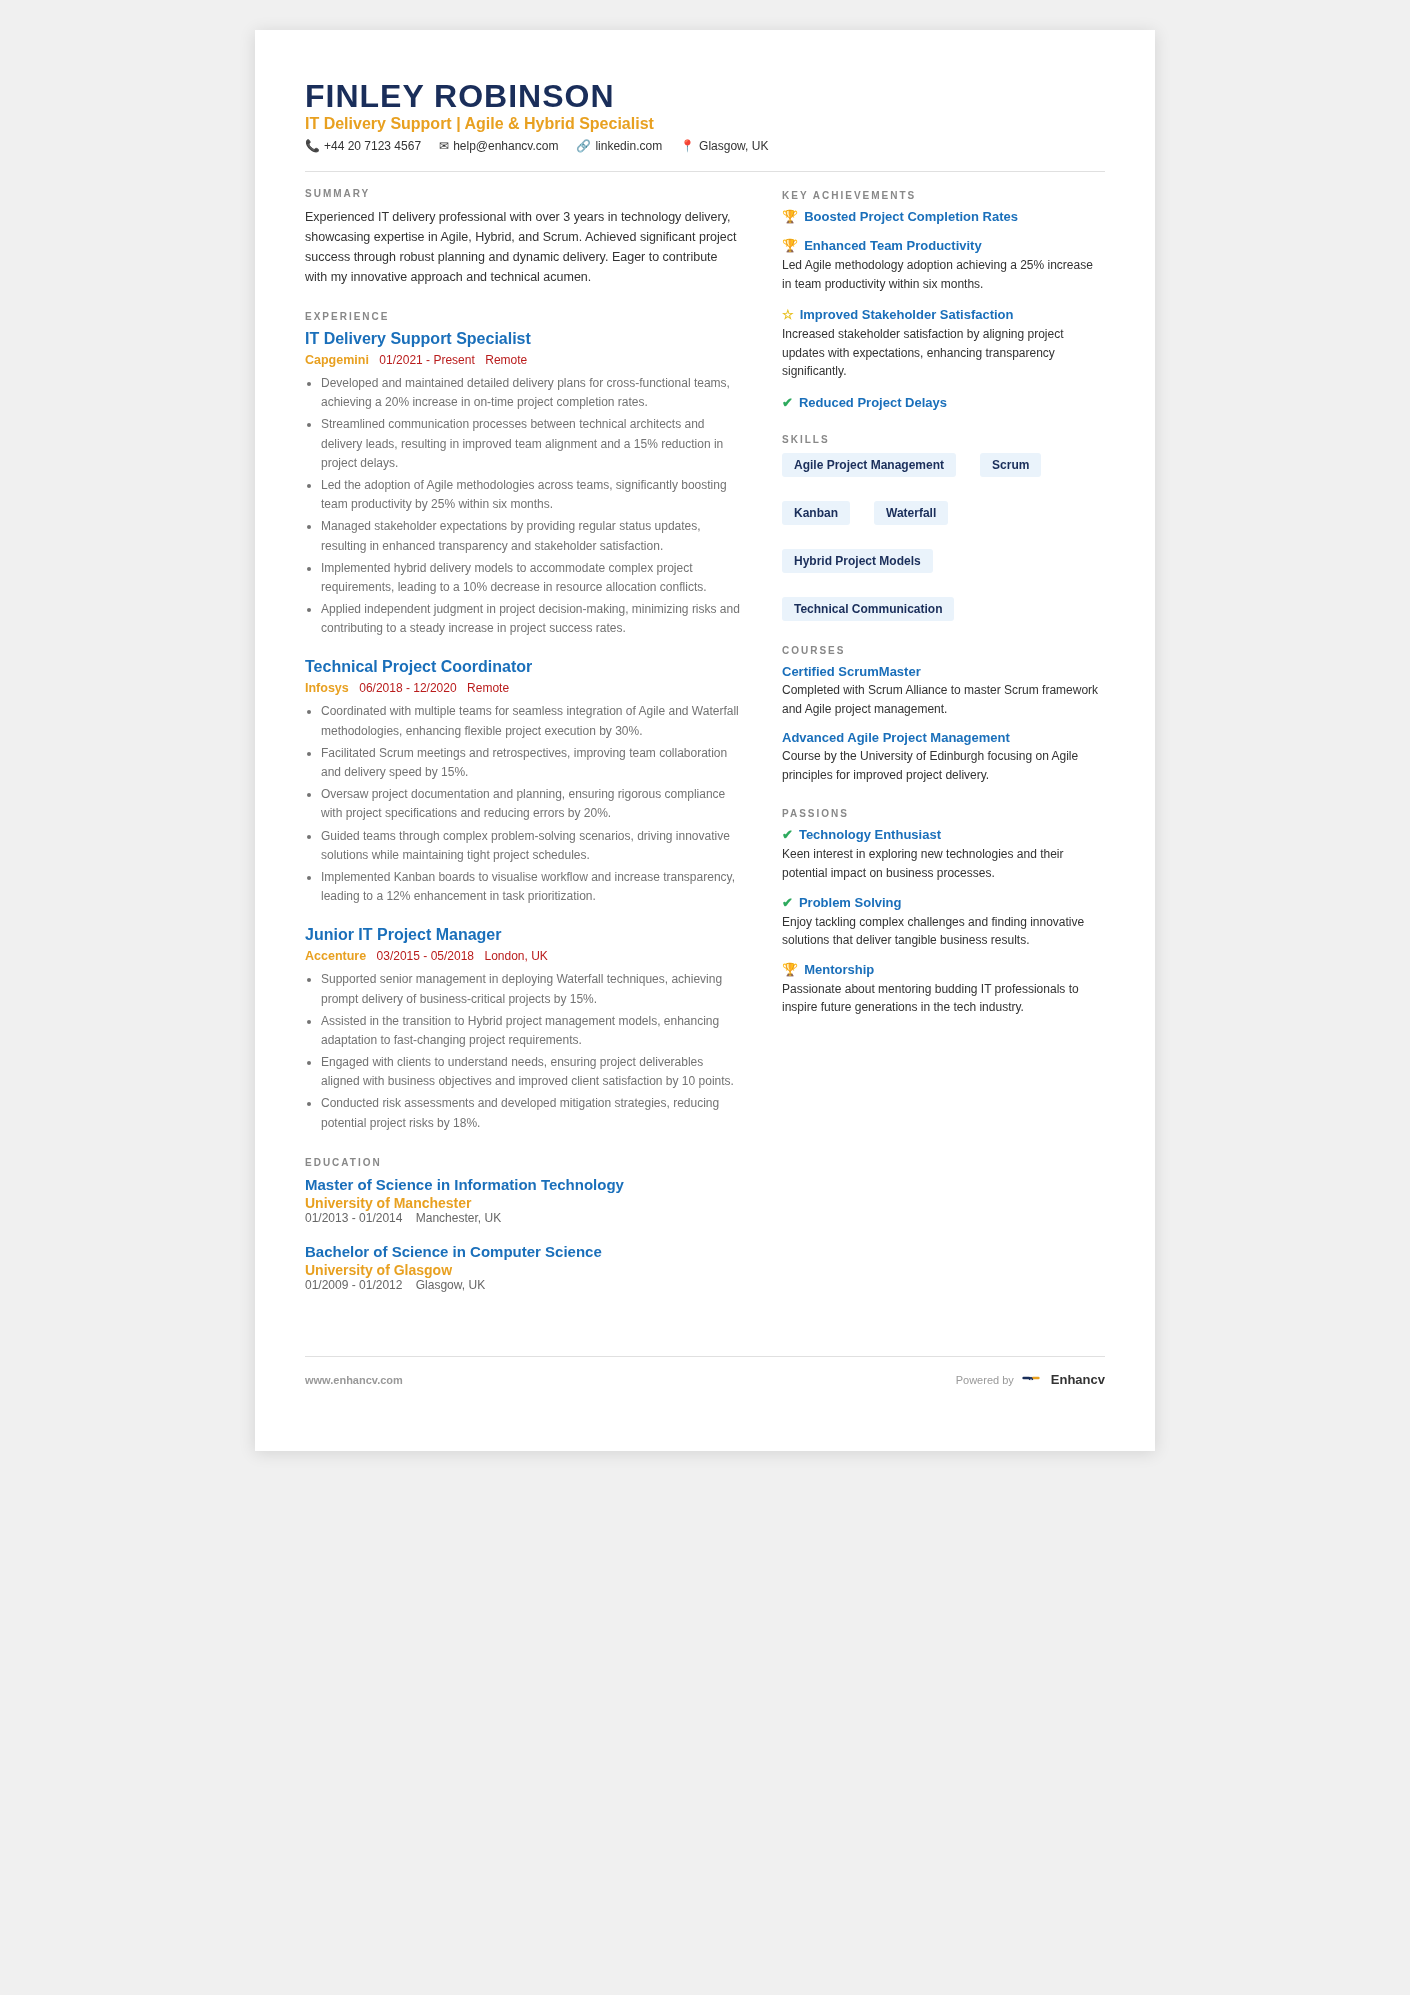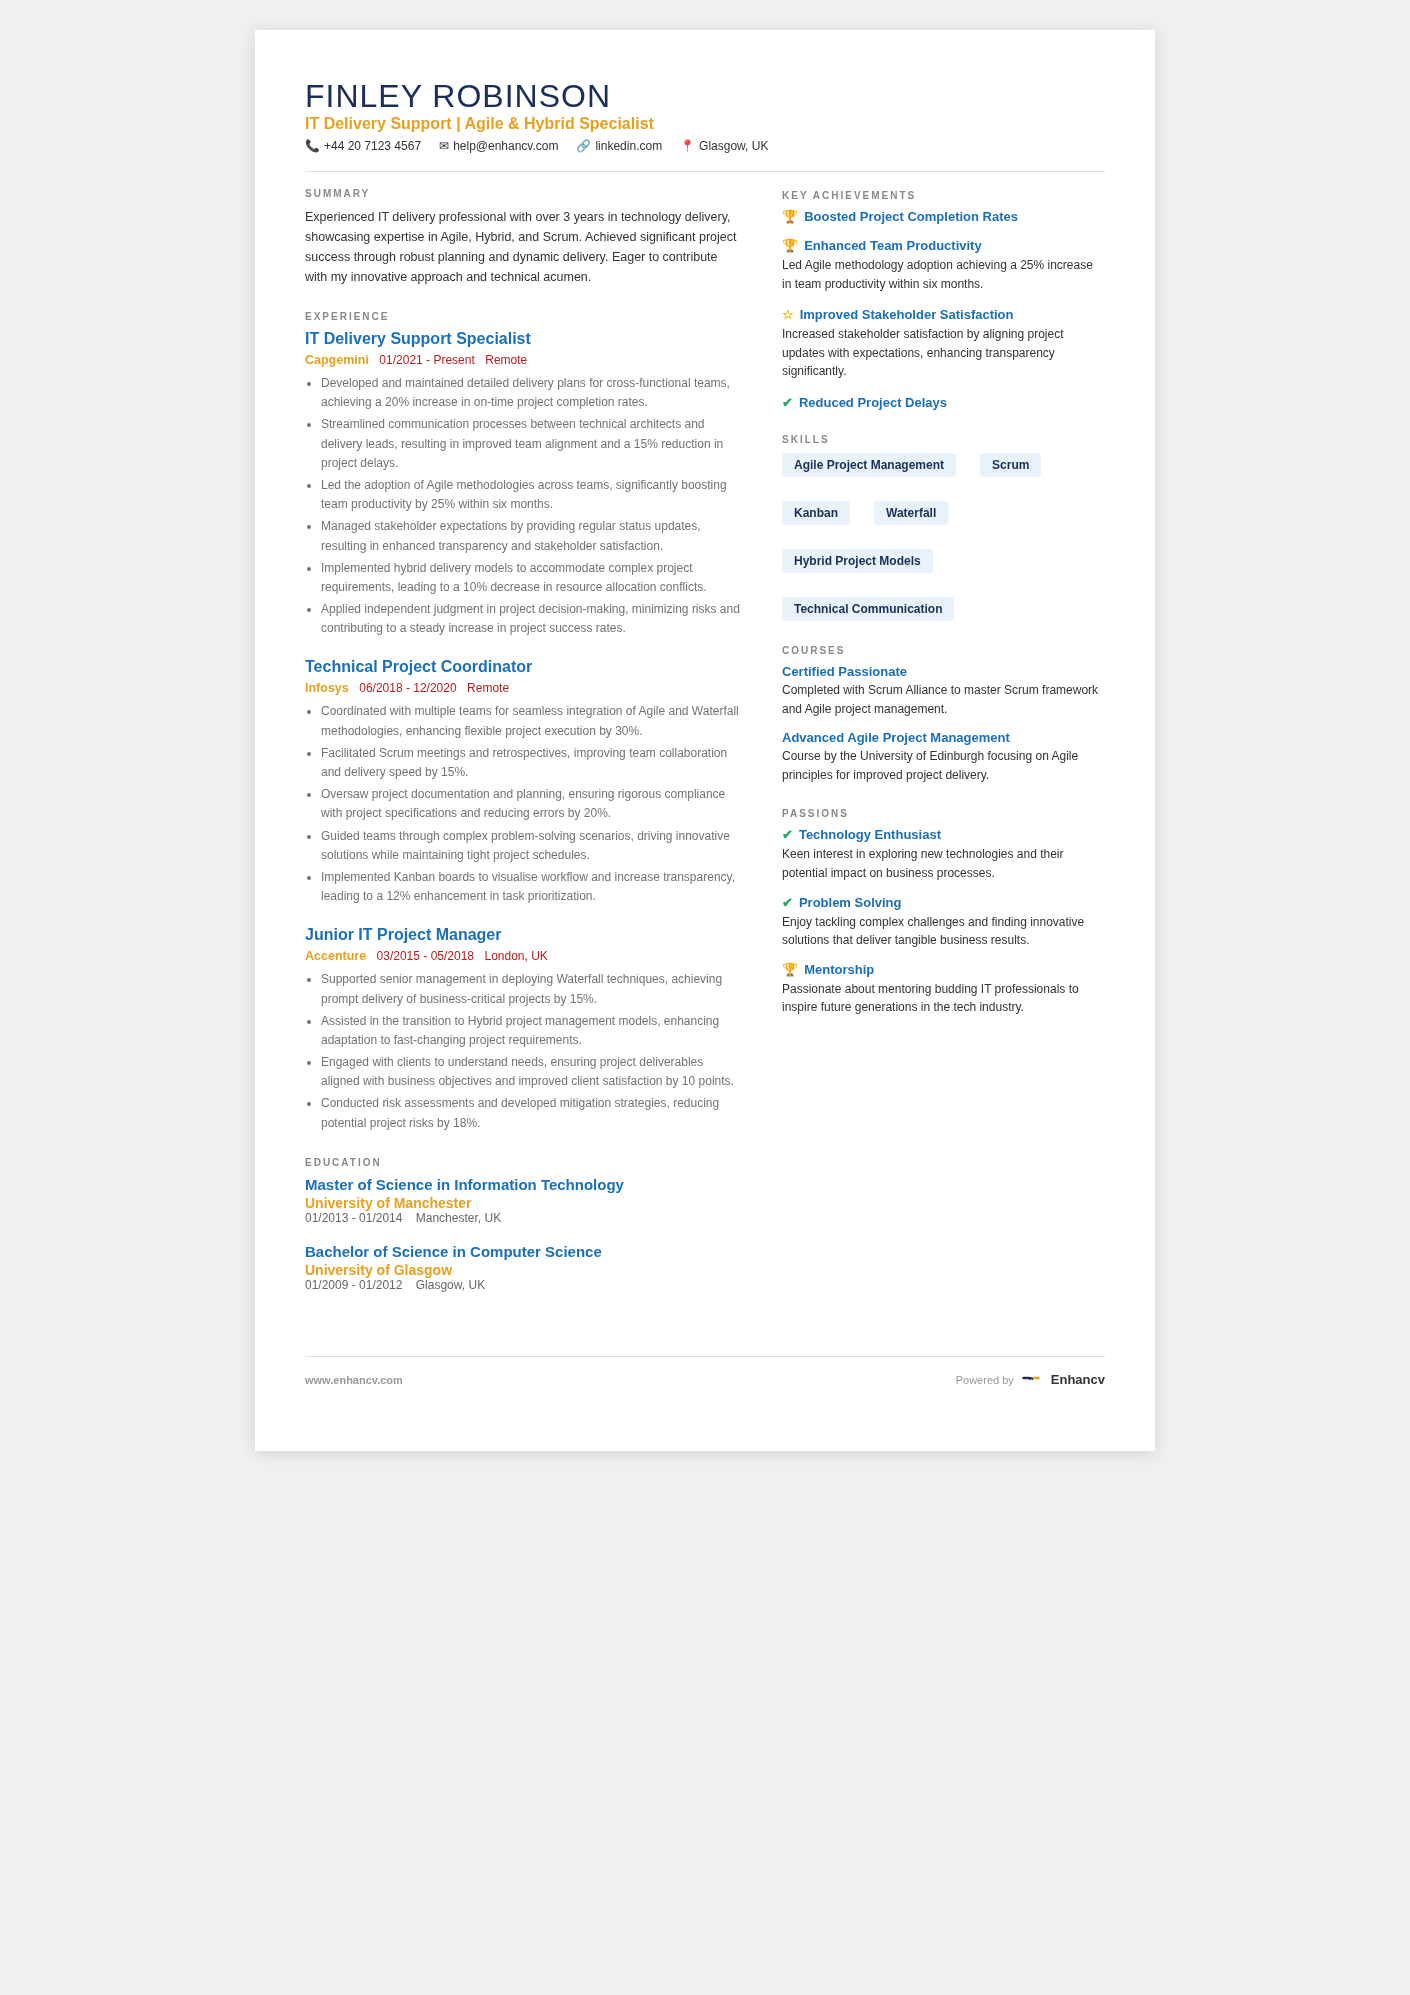--- a/index.html
+++ b/index.html
@@ -14,21 +14,21 @@
       background: #fff;
       width: 900px;
       min-height: 1270px;
       padding: 48px 50px 60px 50px;
       position: relative;
       box-shadow: 0 2px 16px rgba(0,0,0,0.12);
     }
     .header { margin-bottom: 18px; }
     .header-name {
       font-size: 32px;
-      font-weight: 400;
+      font-weight: 700;
       color: #1a2e5a;
       letter-spacing: 1px;
       text-transform: uppercase;
     }
     .header-title {
       font-size: 16px;
       color: #e8a020;
       font-weight: 600;
       margin-bottom: 6px;
     }
@@ -370,21 +370,21 @@
             <span class="skill-tag">Waterfall</span>
             <span class="skill-tag">Hybrid Project Models</span>
             <span class="skill-tag">Technical Communication</span>
           </div>
         </div>
 
         <div class="section">
           <div class="section-label">COURSES</div>
 
           <div class="course-item">
-            <div class="course-title">Certified Passionate</div>
+            <div class="course-title">Certified ScrumMaster</div>
             <div class="course-text">Completed with Scrum Alliance to master Scrum framework and Agile project management.</div>
           </div>
 
           <div class="course-item">
             <div class="course-title">Advanced Agile Project Management</div>
             <div class="course-text">Course by the University of Edinburgh focusing on Agile principles for improved project delivery.</div>
           </div>
         </div>
 
         <div class="section">

